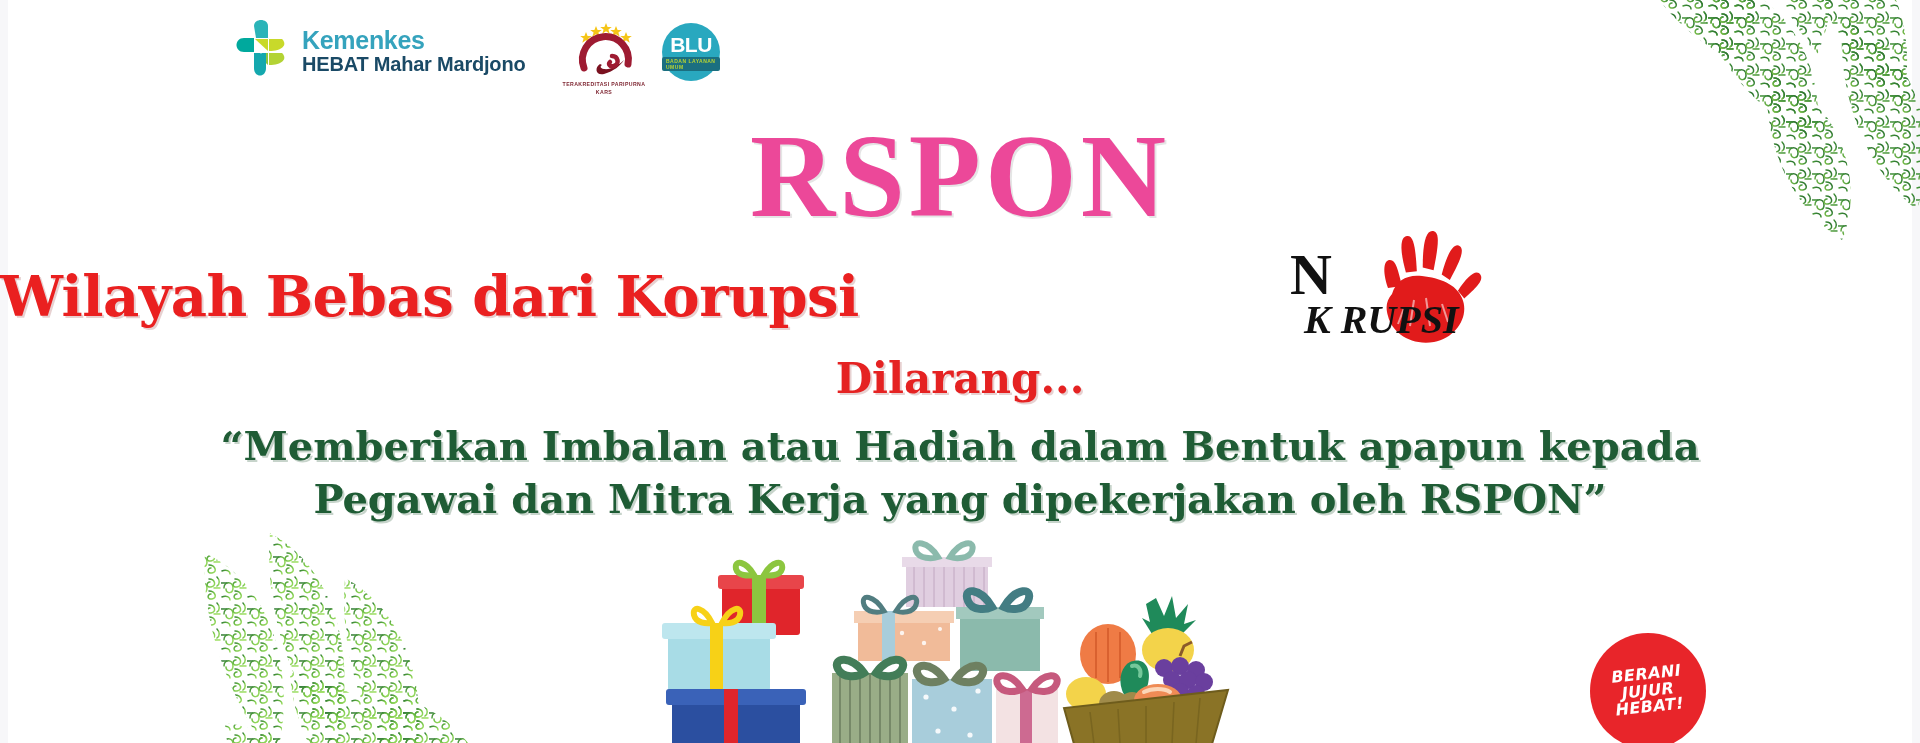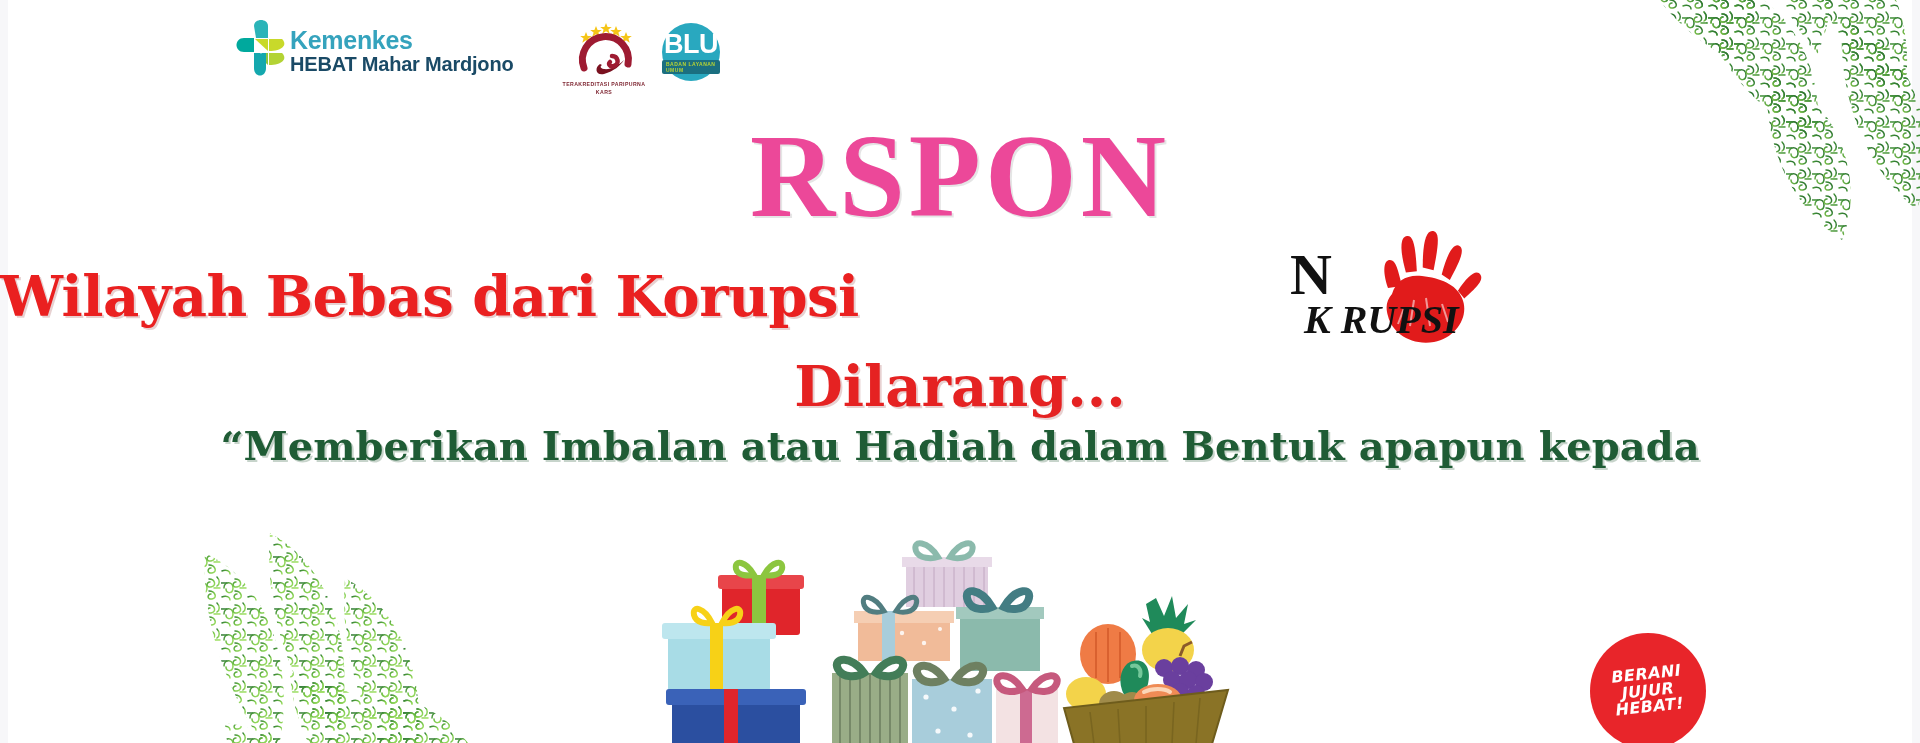--- a/index.html
+++ b/index.html
@@ -27,21 +27,21 @@
 
   #orn-top-right{top:-120px;right:-12px;width:510px;height:360px;}
   #orn-bottom-left{left:195px;bottom:-120px;width:430px;height:340px;}
 
   
   #logo-row{
     position:absolute;left:0;top:6px;width:760px;height:96px;
   }
   #kemenkes-logo{
     position:absolute;left:232px;top:14px;
-    display:flex;align-items:center;gap:0;
+    display:flex;align-items:center;gap:12px;
   }
   #kemenkes-mark{width:58px;height:62px;flex:none;}
   #kemenkes-words{display:flex;flex-direction:column;line-height:1.05;}
   #kemenkes-words .l1{
     font-size:25px;font-weight:bold;color:#35a3bd;letter-spacing:-.3px;
     font-family:"Liberation Sans",sans-serif;
   }
   #kemenkes-words .l2{
     font-size:20px;font-weight:bold;color:#1a4a66;letter-spacing:-.2px;
     font-family:"Liberation Sans",sans-serif;
@@ -56,21 +56,21 @@
   #blu-logo{
     position:absolute;left:660px;top:15px;width:62px;height:62px;
     border-radius:11px;background:#ffffff;
     display:flex;align-items:center;justify-content:center;
   }
   #blu-disc{
     width:58px;height:58px;border-radius:50%;background:#29a8bf;
     display:flex;flex-direction:column;align-items:center;justify-content:center;
   }
   #blu-disc .blu-main{
-    color:#ffffff;font-weight:bold;font-size:27px;letter-spacing:-.5px;
+    color:#ffffff;font-weight:bold;font-size:21px;letter-spacing:-.5px;
     font-family:"Liberation Sans",sans-serif;line-height:1;
   }
   #blu-disc .blu-sub{
     color:#b9d532;font-weight:bold;font-size:5px;letter-spacing:.5px;
     background:#1b6f80;padding:1px 4px;border-radius:2px;margin-top:2px;
     font-family:"Liberation Sans",sans-serif;
   }
 
   
   #rspon-title{
@@ -86,21 +86,21 @@
     font-family:"DejaVu Serif","Liberation Serif",serif;
     font-weight:bold;font-size:56px;line-height:1;
     color:#ea2020;letter-spacing:-.5px;
     text-shadow:2px 2px 0 rgba(120,0,0,.18);
     padding-right:90px;
   }
 
   #dilarang-line{
     position:absolute;left:0;right:0;top:358px;text-align:center;
     font-family:"DejaVu Serif","Liberation Serif",serif;
-    font-weight:bold;font-size:56px;line-height:1;
+    font-weight:bold;font-size:42px;line-height:1;
     color:#e52222;letter-spacing:0px;
     text-shadow:2px 2px 0 rgba(120,0,0,.18);
   }
 
   #quote-block{
     position:absolute;left:0;right:0;top:420px;text-align:center;
     font-family:"DejaVu Serif","Liberation Serif",serif;
     font-weight:bold;font-size:40px;line-height:1.32;
     color:#1f5c35;
     text-shadow:2px 2px 0 rgba(0,60,20,.22);
@@ -285,20 +285,21 @@
       </g>
     </svg>
     <div id="nk-no">N</div>
     <div id="nk-korupsi">K   RUPSI</div>
   </div>
 
   <div id="dilarang-line">Dilarang...</div>
 
   <div id="quote-block">
     <span class="qline">“Memberikan Imbalan atau Hadiah dalam Bentuk apapun kepada</span>
+    <span class="qline">Pegawai dan Mitra Kerja yang dipekerjakan oleh RSPON”</span>
   </div>
 
   <div class="illus" id="gifts-solid">
     <svg viewBox="0 0 210 200" width="210" height="200">
 
       <rect x="72" y="34" width="78" height="52" rx="3" fill="#e0252b"></rect>
       <rect x="68" y="26" width="86" height="14" rx="3" fill="#e8454a"></rect>
       <rect x="102" y="26" width="14" height="60" fill="#8cc63f"></rect>
       <path d="M104 26 C96 12 84 10 86 20 C88 27 98 27 104 26 Z" fill="none" stroke="#8cc63f" stroke-width="6"></path>
       <path d="M114 26 C122 12 134 10 132 20 C130 27 120 27 114 26 Z" fill="none" stroke="#8cc63f" stroke-width="6"></path>

